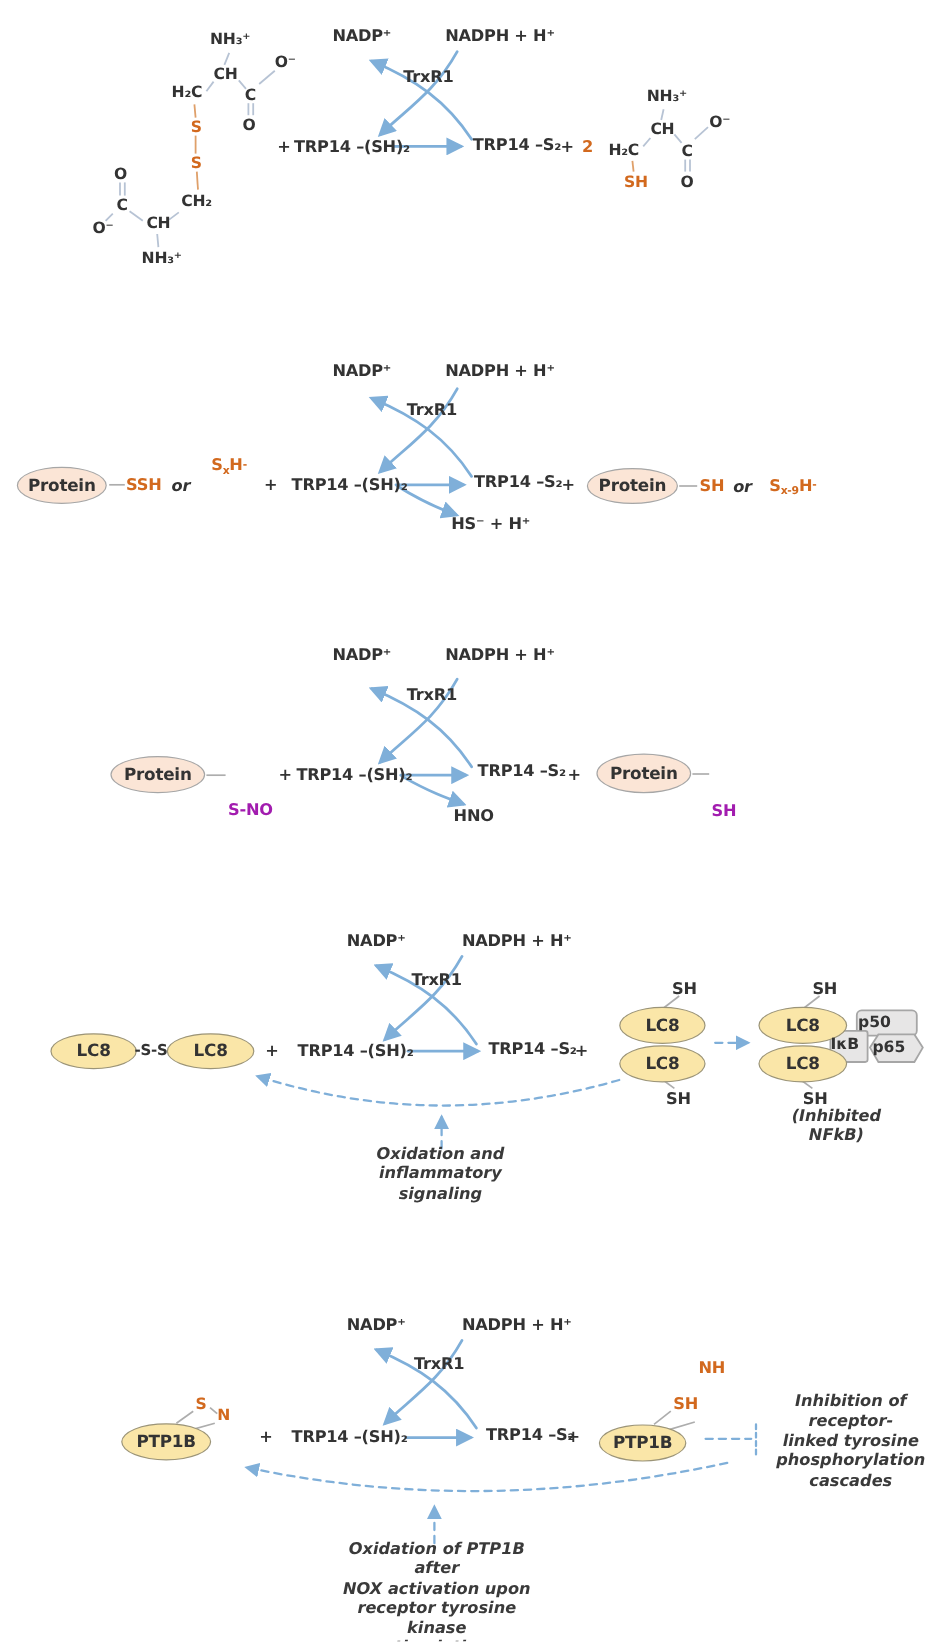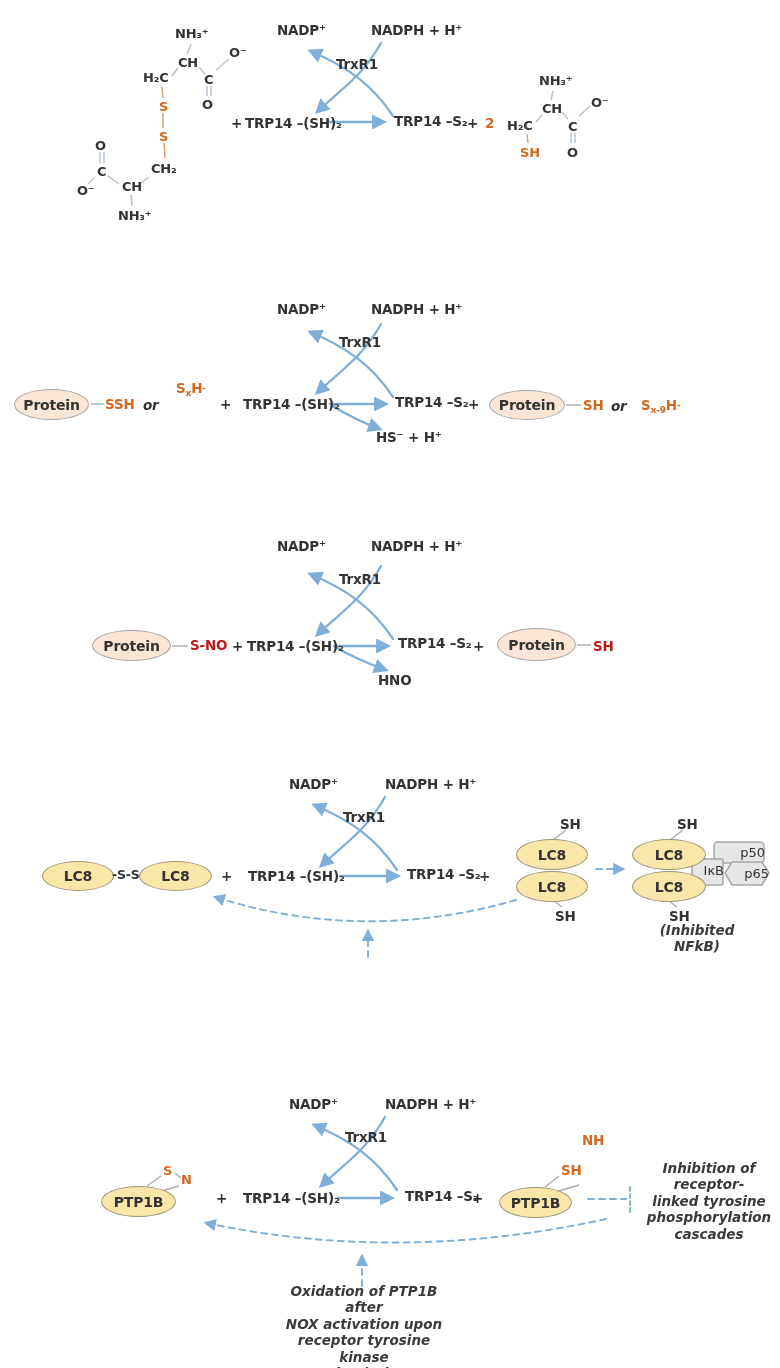--- a/index.html
+++ b/index.html
@@ -2,27 +2,27 @@
 <html><head>
 <meta charset="utf-8">
 <style>
   html,body{margin:0;padding:0;background:#fff;}
   .canvas{position:relative;width:780px;height:1368px;background:#fff;overflow:hidden;
     font-family:"DejaVu Sans","Liberation Sans",sans-serif;color:#333;}
   svg.overlay{position:absolute;left:0;top:0;width:780px;height:1368px;}
   .t{position:absolute;font-weight:bold;font-size:13.5px;white-space:nowrap;letter-spacing:-0.2px;}
   .atom{position:absolute;font-weight:bold;font-size:13px;white-space:nowrap;letter-spacing:-0.2px;}
   .orange{color:#D2691E;}
-  .green{color:#b91c1c;}
+  .green{color:#a21caf;margin-top:30px;}
   .it{font-style:italic;}
   .el{position:absolute;border-radius:50%;display:flex;align-items:center;justify-content:center;
       font-weight:bold;font-size:14px;letter-spacing:-0.2px;box-sizing:border-box;}
   .peach{background:#FBE5D6;border:1.6px solid #A6A6A6;}
   .yellow{background:#FAE6A8;border:1.6px solid #9B9478;}
-  .lbl{position:absolute;font-weight:normal;font-size:13px;text-align:right;}
+  .lbl{position:absolute;font-weight:bold;font-size:13px;text-align:left;}
   .ann{position:absolute;font-style:italic;font-weight:bold;font-size:13.5px;text-align:center;
        white-space:pre-line;line-height:1.22;color:#3a3a3a;}
   sub{font-size:9px;vertical-align:-3px;}
   sup{font-size:9px;vertical-align:2px;}
 </style>
 </head>
 <body>
 
 <div class="canvas">
 
@@ -222,20 +222,23 @@
   <div class="el yellow" style="left:632px;top:871px;width:74px;height:31px">
       <span>LC8</span>
     </div>
   <div class="t" style="left:669px;top:908px">SH</div>
 
   <div class="lbl" style="left:715px;top:845px;width:50px">p50</div>
   <div class="lbl" style="left:692px;top:863px;width:32px">IκB</div>
   <div class="lbl" style="left:727px;top:866px;width:42px">p65</div>
   <div class="ann" style="left:638px;top:922px;width:118px">(Inhibited NFkB)</div>
 
+  <div class="ann" style="left:303px;top:954px;width:128px">Oxidation and
+inflammatory
+signaling</div>
 
   <div class="t" style="left:289px;top:1096px">NADP⁺</div>
   <div class="t" style="left:385px;top:1096px">NADPH + H⁺</div>
   <div class="t" style="left:345px;top:1129px">TrxR1</div>
 
   <div class="atom orange" style="left:163px;top:1163px">S</div>
   <div class="atom orange" style="left:181px;top:1172px">N</div>
   <div class="el yellow" style="left:101px;top:1186px;width:75px;height:31px">
       <span>PTP1B</span>
     </div>

